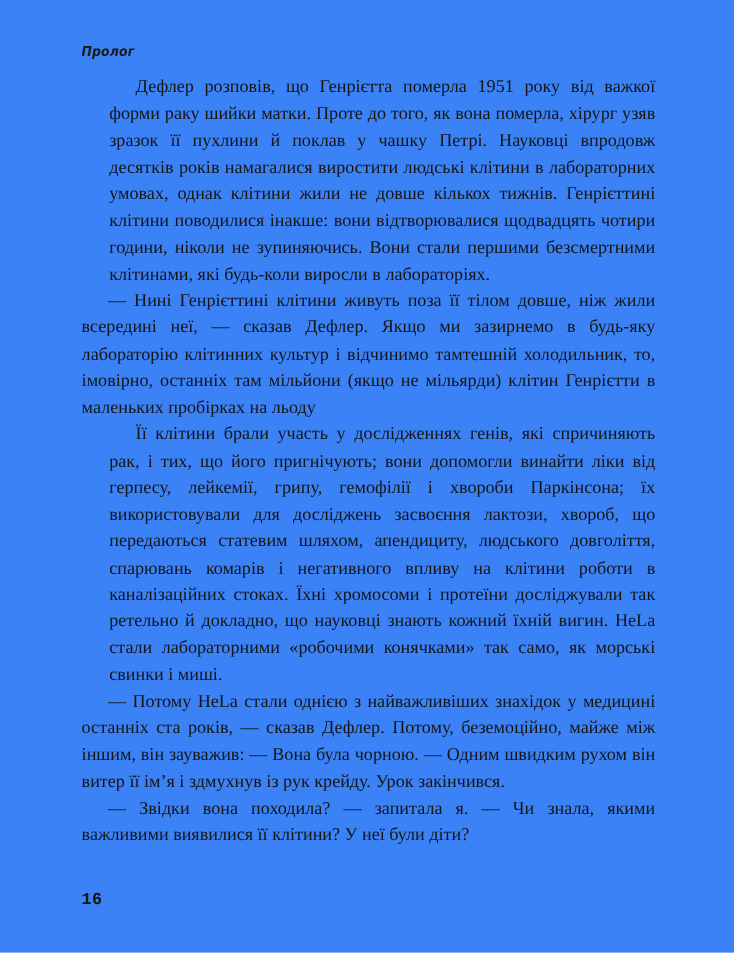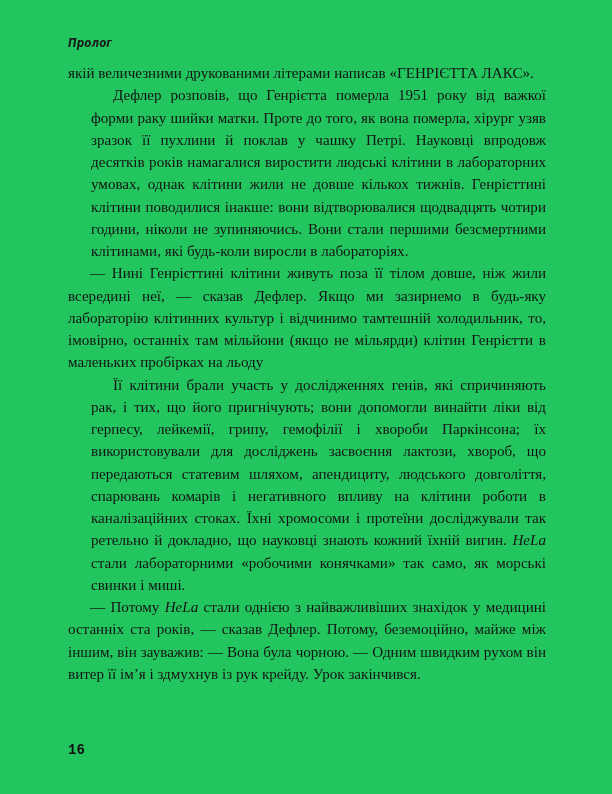--- a/index.html
+++ b/index.html
@@ -6,21 +6,21 @@
   html, body {
     margin: 0;
     padding: 0;
     background: #ffffff;
   }
 
   .page {
     position: relative;
     width: 612px;
     height: 794px;
-    background: #22c55e;
+    background: #3b82f6;
     overflow: hidden;
     box-sizing: border-box;
   }
 
   
   .running-header {
     position: absolute;
     left: 68px;
     top: 36px;
     font-family: "DejaVu Sans Condensed", "Liberation Sans Narrow", "Liberation Sans", sans-serif;
@@ -63,21 +63,20 @@
     text-indent: 22px;
     margin-left: 23px;
   }
 
   
   p.dialogue {
     text-indent: 22px;
   }
 
   .it {
-    font-style: italic;
   }
 
   
   .folio {
     position: absolute;
     left: 68px;
     top: 742px;
     font-family: Liberation Mono, monospace;
     font-size: 14px;
     font-weight: 700;
@@ -86,22 +85,22 @@
   }
 </style>
 </head>
 <body>
 
 <div class="page">
 
   <div class="running-header">Пролог</div>
 
   <div class="text-block">
-      <p class="cont"><span>якій величезними друкованими літерами написав «ГЕНРІЄТТА ЛАКС».</span></p>
       <p class="indent"><span>Дефлер розповів, що Генрієтта померла 1951 року від важкої форми раку шийки матки. Проте до того, як вона померла, хірург узяв зразок її пухлини й поклав у чашку Петрі. Науковці впродовж десятків років намагалися виростити людські клітини в лабораторних умовах, однак клітини жили не довше кількох тижнів. Генрієттині клітини поводилися інакше: вони відтворювалися щодвадцять чотири години, ніколи не зупиняючись. Вони стали першими безсмертними клітинами, які будь-коли виросли в лабораторіях.</span></p>
       <p class="dialogue"><span>— Нині Генрієттині клітини живуть поза її тілом довше, ніж жили всередині неї, — сказав Дефлер. Якщо ми зазирнемо в будь-яку лабораторію клітинних культур і відчинимо тамтешній холодильник, то, імовірно, останніх там мільйони (якщо не мільярди) клітин Генрієтти в маленьких пробірках на льоду</span></p>
       <p class="indent"><span>Її клітини брали участь у дослідженнях генів, які спричиняють рак, і тих, що його пригнічують; вони допомогли винайти ліки від герпесу, лейкемії, грипу, гемофілії і хвороби Паркінсона; їх використовували для досліджень засвоєння лактози, хвороб, що передаються статевим шляхом, апендициту, людського довголіття, спарювань комарів і негативного впливу на клітини роботи в каналізаційних стоках. Їхні хромосоми і протеїни досліджували так ретельно й докладно, що науковці знають кожний їхній вигин. </span><span class="it">HeLa</span><span> стали лабораторними «робочими конячками» так само, як морські свинки і миші.</span></p>
       <p class="dialogue"><span>— Потому </span><span class="it">HeLa</span><span> стали однією з найважливіших знахідок у медицині останніх ста років, — сказав Дефлер. Потому, беземоційно, майже між іншим, він зауважив: — Вона була чорною. — Одним швидким рухом він витер її ім’я і здмухнув із рук крейду. Урок закінчився.</span></p>
+      <p class="dialogue"><span>— Звідки вона походила? — запитала я. — Чи знала, якими важливими виявилися її клітини? У неї були діти?</span></p>
     </div>
 
   <div class="folio">16</div>
 
 </div>
 
 </body></html>

